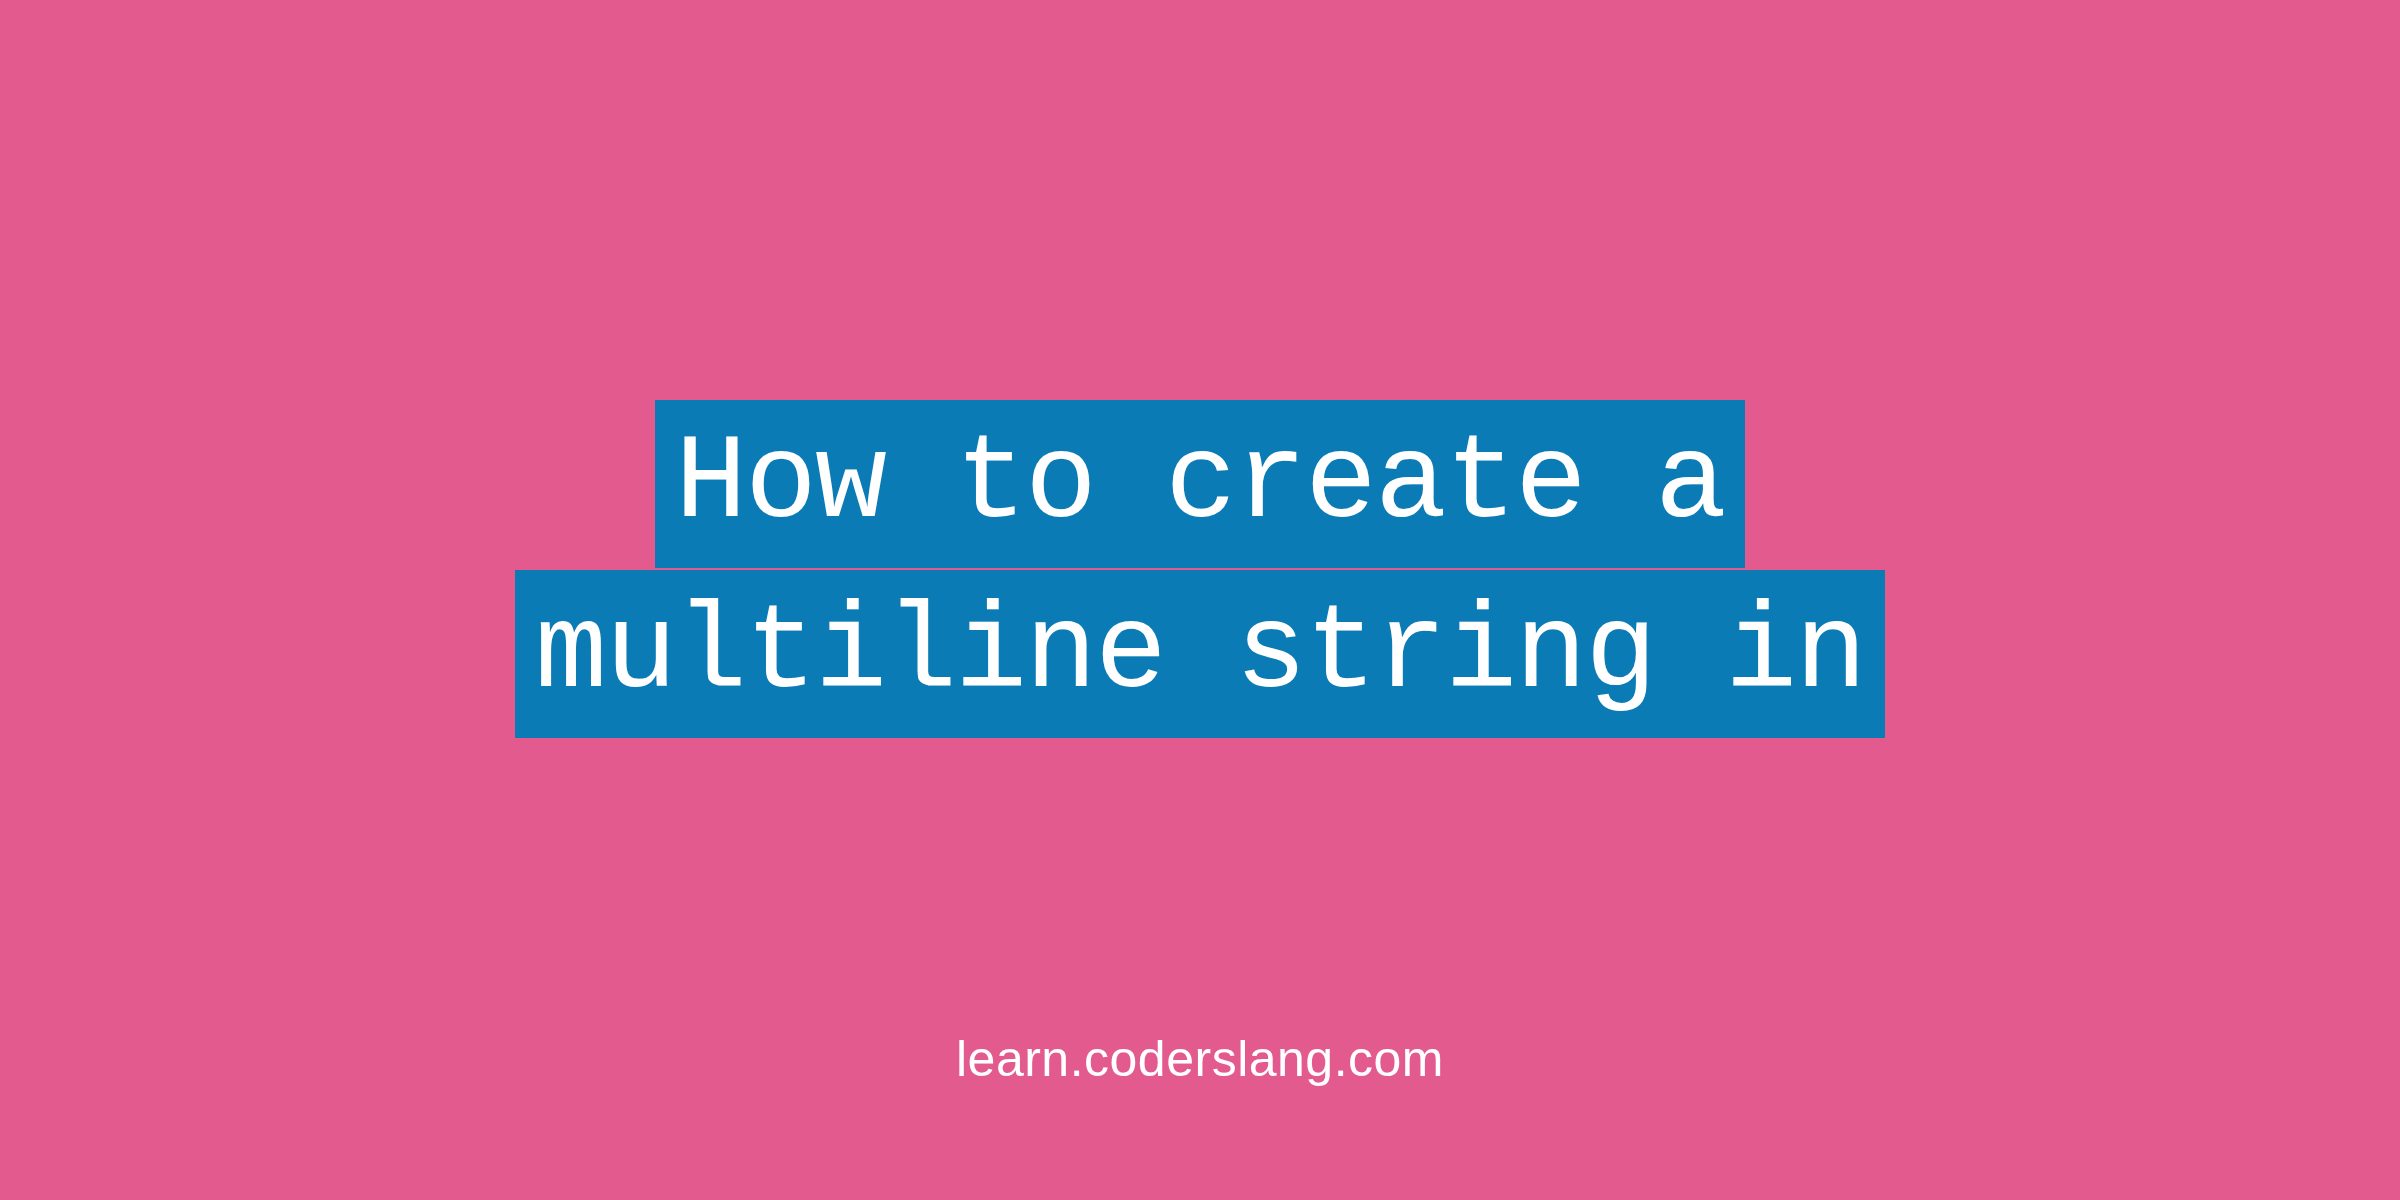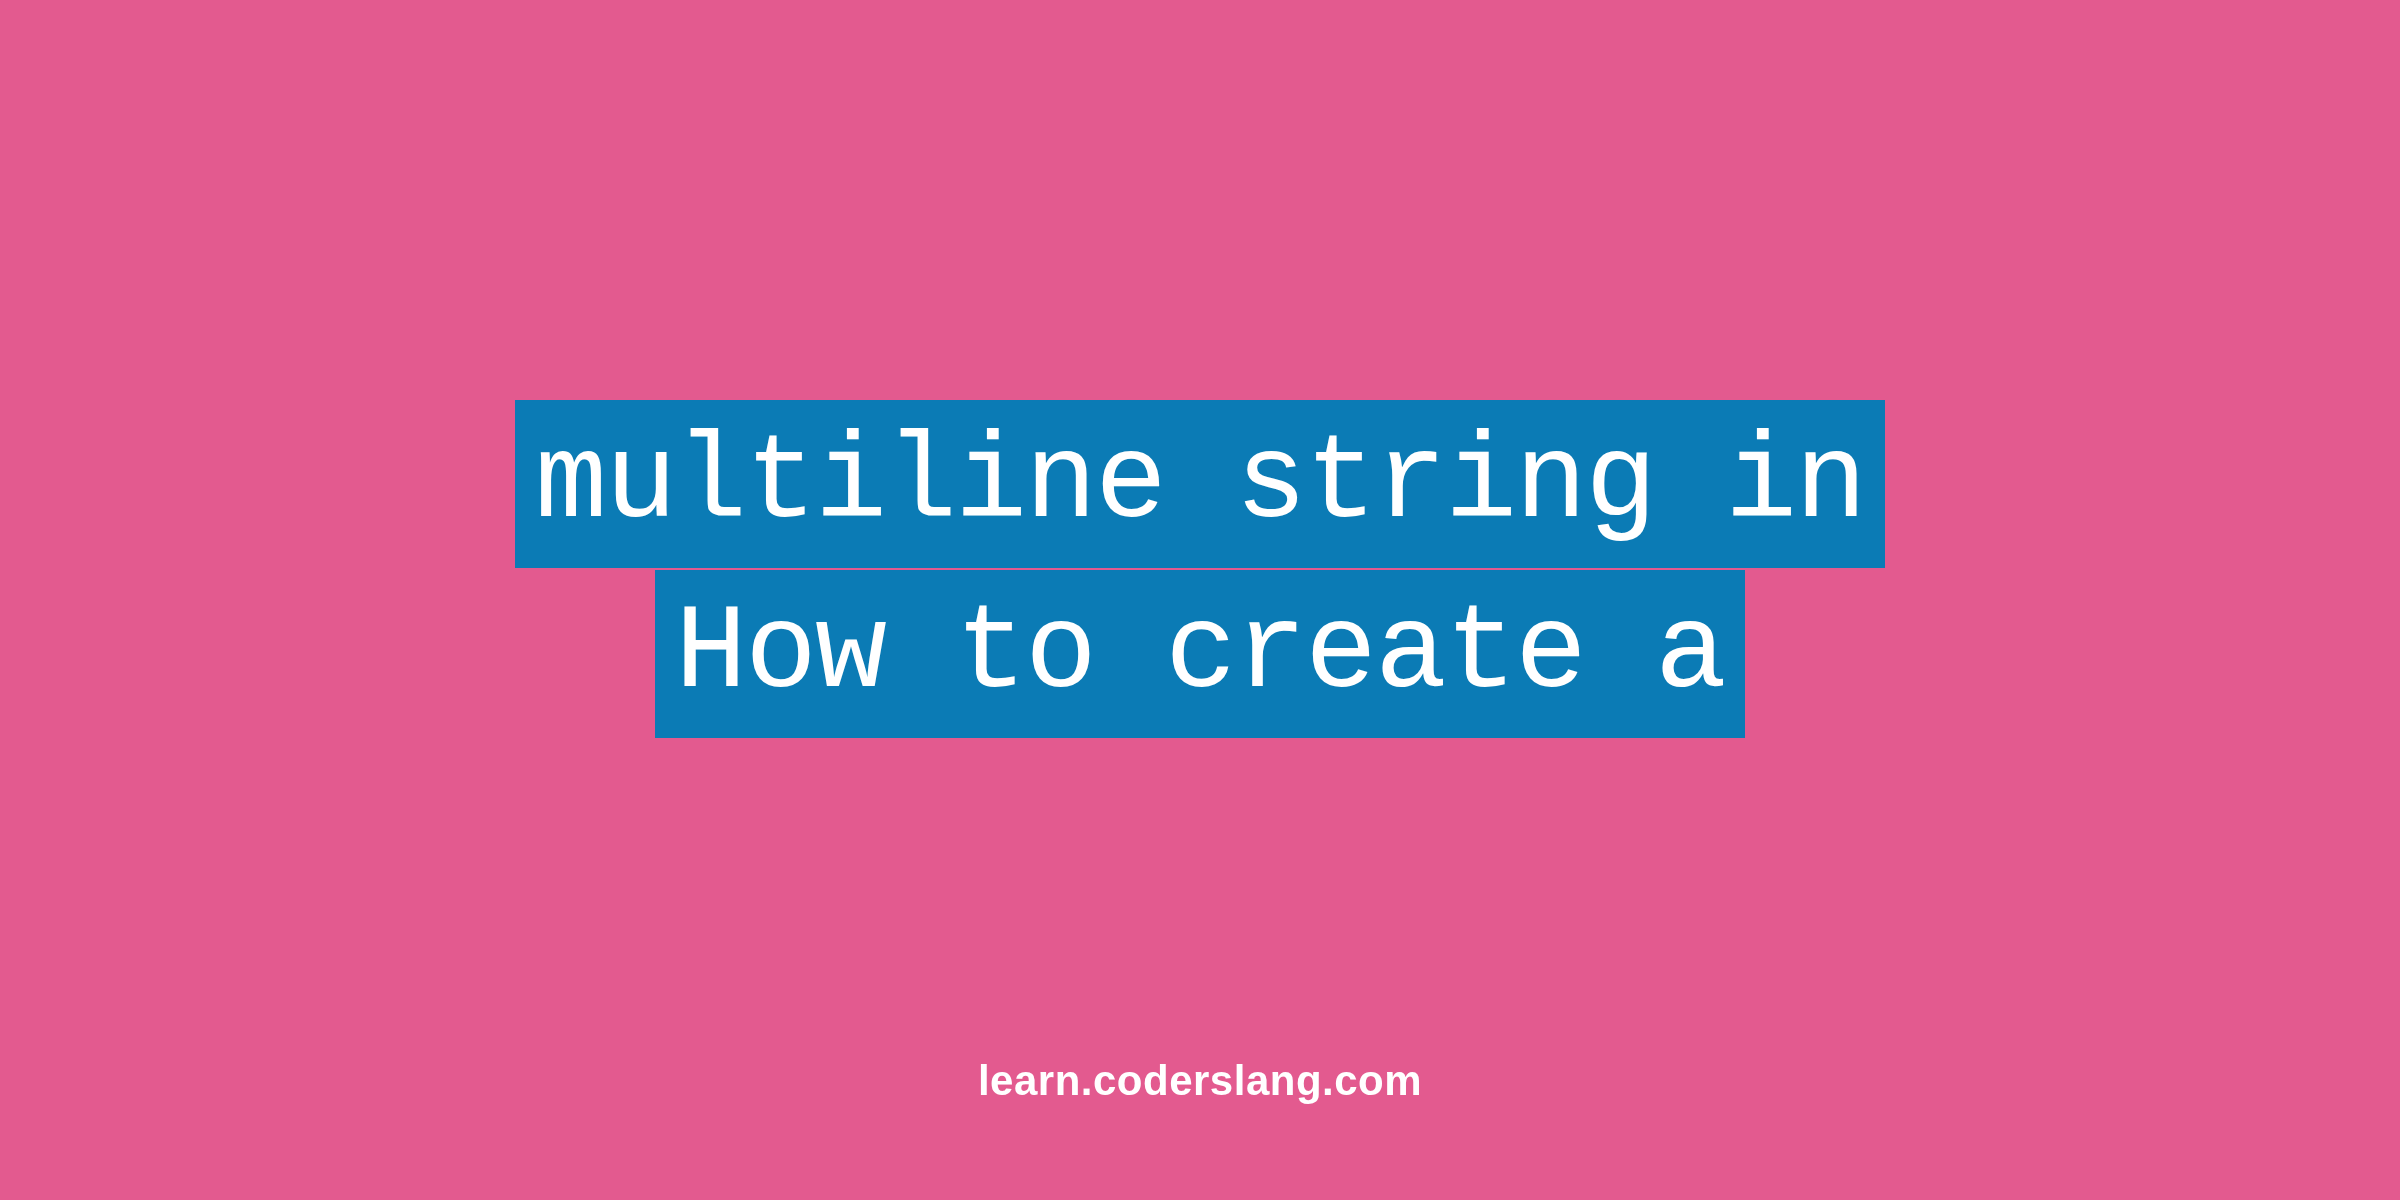--- a/index.html
+++ b/index.html
@@ -31,35 +31,35 @@
       font-weight: 500;
       line-height: 1.4;
       padding: 0 20px;
       letter-spacing: -2px;
     }
     .line-wrapper {
       margin-bottom: 2px;
     }
     .footer-text {
       position: absolute;
-      bottom: 95px;
+      bottom: 112px;
       left: 50%;
       transform: translateX(-50%);
       color: #ffffff;
       font-family: -apple-system, BlinkMacSystemFont, "Segoe UI", Arial, sans-serif;
-      font-size: 42px;
-      font-weight: 700;
+      font-size: 50px;
+      font-weight: 400;
       letter-spacing: 0.5px;
     }
   </style>
 </head>
 <body>
 
 <div class="title-container">
   <div class="line-wrapper">
-    <span class="title-line">multiline string in</span>
+    <span class="title-line">How to create a</span>
   </div>
   <div class="line-wrapper">
-    <span class="title-line">How to create a</span>
+    <span class="title-line">multiline string in</span>
   </div>
 </div>
 
 <div class="footer-text">learn.coderslang.com</div>
 
 </body></html>

